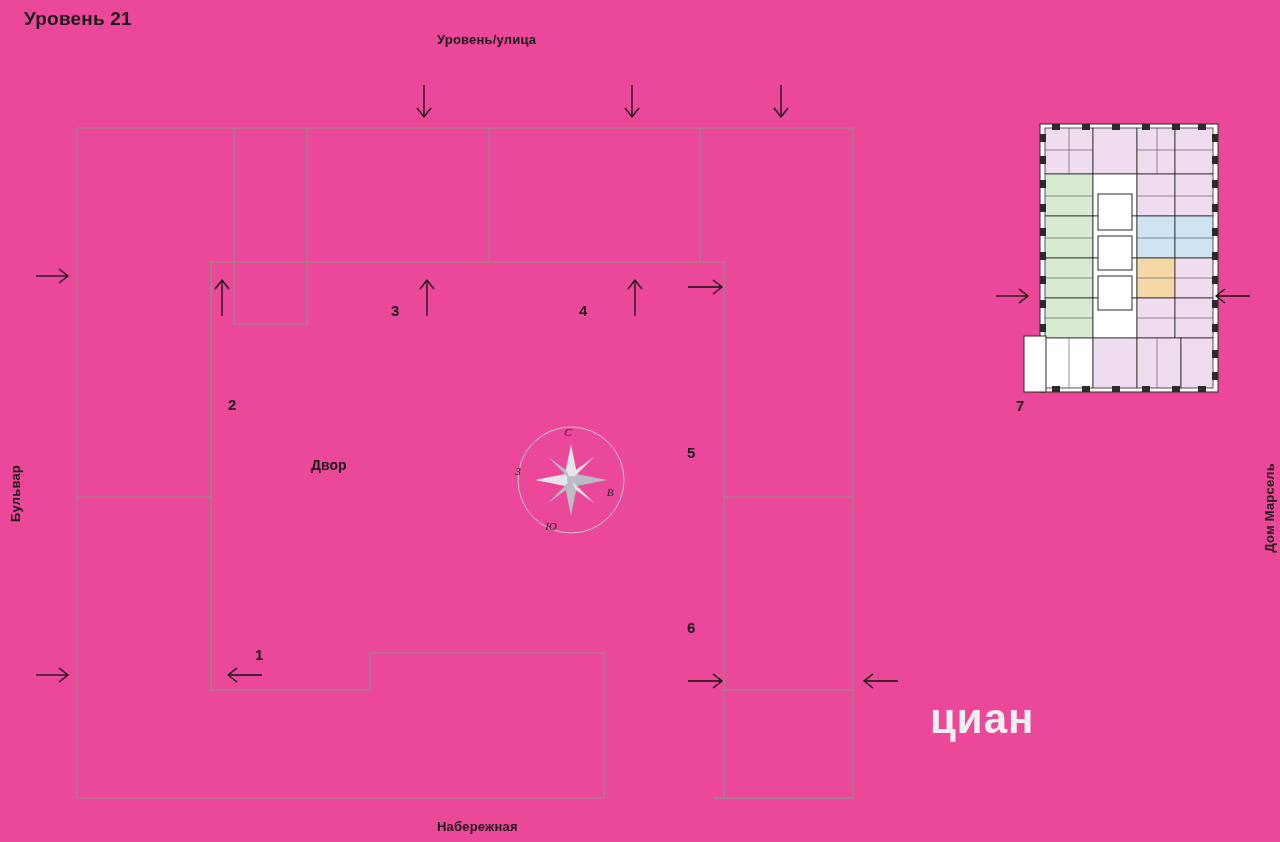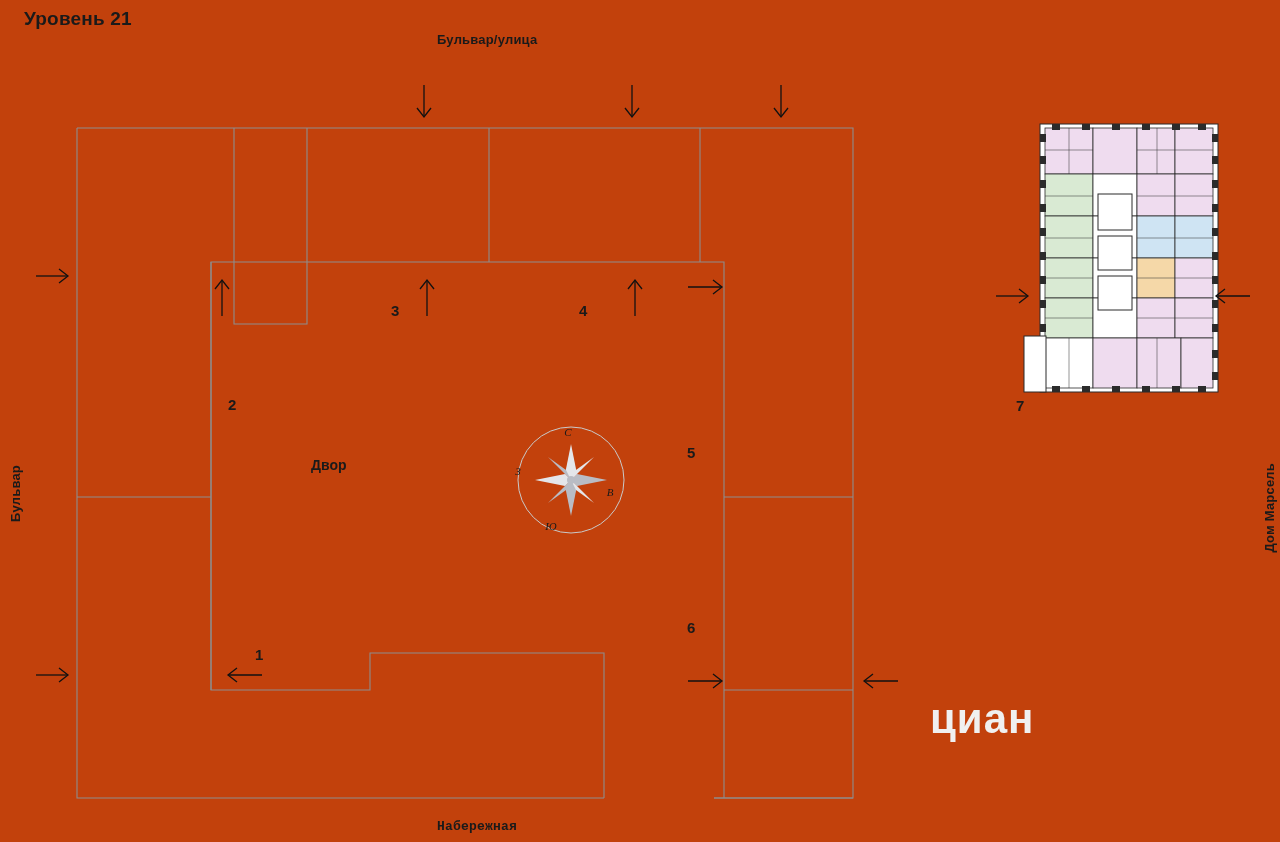--- a/index.html
+++ b/index.html
@@ -9,39 +9,39 @@
   }
   body {
     font-family: "Liberation Sans", sans-serif;
     color: #1a1a1a;
   }
   #stage {
     position: relative;
     width: 1280px;
     height: 842px;
     overflow: hidden;
-    background: #c2410c;
+    background: #ec4899;
   }
   .abs { position: absolute; }
 
   #level-title {
     left: 24px;
     top: 8px;
     font-size: 19px;
     font-weight: bold;
     letter-spacing: 0.2px;
   }
 
   .edge-label {
     font-size: 13px;
     font-weight: bold;
     letter-spacing: 0.2px;
   }
   #label-top { left: 437px; top: 32px; }
-  #label-bottom { left: 437px; top: 819px; font-family: Liberation Mono, monospace; }
+  #label-bottom { left: 437px; top: 819px; }
   #label-left {
     left: 8px; top: 465px;
     writing-mode: vertical-rl;
     transform: rotate(180deg);
   }
   #label-right {
     left: 1262px; top: 463px;
     writing-mode: vertical-rl;
     transform: rotate(180deg);
   }
@@ -100,21 +100,21 @@
   }
   #label-7 { left: 1016px; top: 397px; }
 </style>
 </head>
 <body>
 
 <div id="stage">
 
   <div id="level-title" class="abs">Уровень 21</div>
 
-  <div id="label-top" class="abs edge-label">Бульвар/улица</div>
+  <div id="label-top" class="abs edge-label">Уровень/улица</div>
   <div id="label-bottom" class="abs edge-label">Набережная</div>
   <div id="label-left" class="abs edge-label">Бульвар</div>
   <div id="label-right" class="abs edge-label">Дом Марсель</div>
 
   <svg class="abs" style="left:0; top:0;" width="960" height="842">
 
     <g class="plan-stroke">
 
       <path d="M77,128 L853,128 L853,798 L714,798 L714,798"></path>
       <path d="M77,128 L77,798 L604,798"></path>

